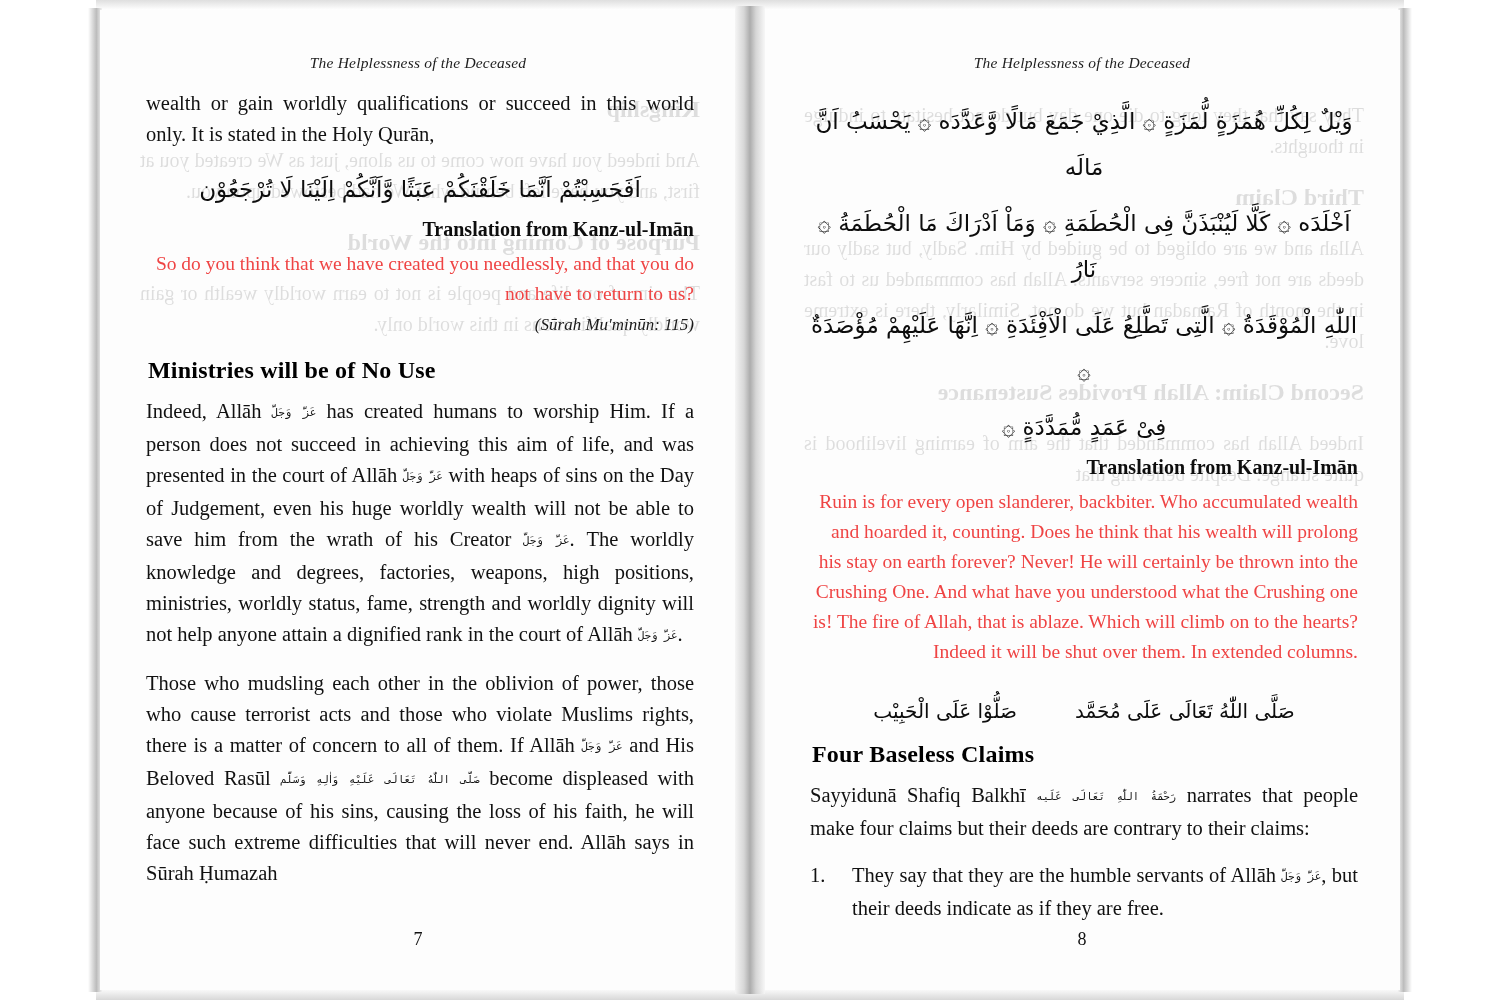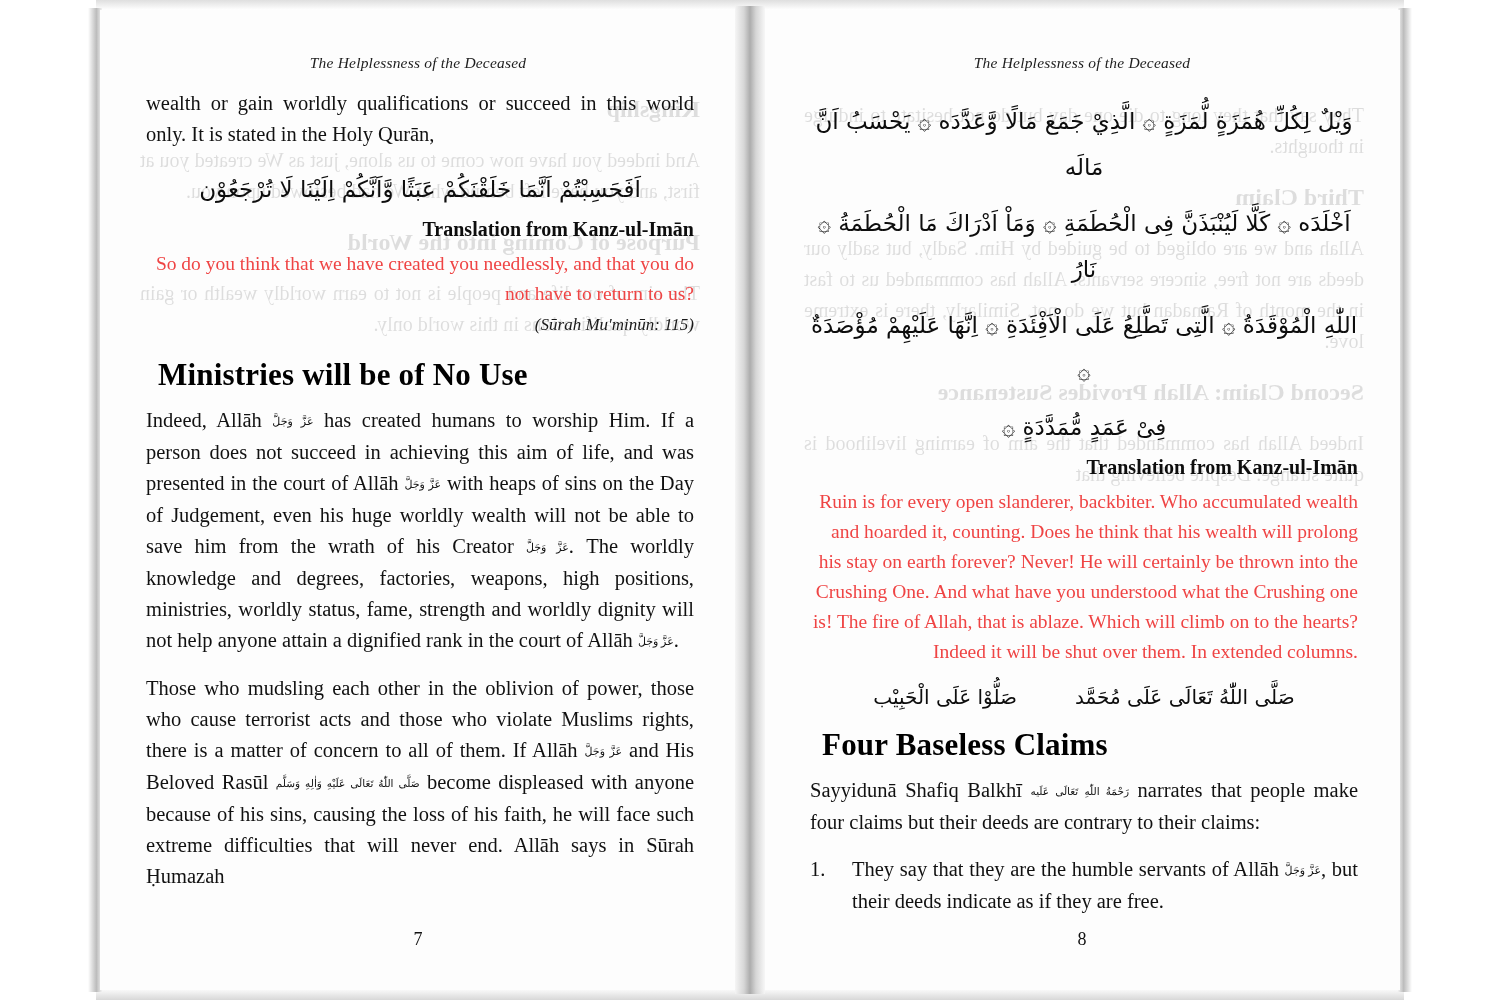--- a/index.html
+++ b/index.html
@@ -106,21 +106,21 @@
     font-family: "DejaVu Sans", sans-serif;
     direction: rtl;
     text-align: center;
     font-size: 23px;
     line-height: 46px;
     color: #0d0d0d;
     margin: 10px 0 6px 0;
   }
 
   .hon {
-    font-family: Liberation Serif, serif;
+    font-family: Liberation Mono, monospace;
     font-size: 11px;
     direction: rtl;
     unicode-bidi: isolate;
     vertical-align: 2px;
     letter-spacing: 0;
     color: #111;
   }
   .hon.wide { font-size: 10.5px; }
 
   .trans-head {
@@ -141,37 +141,37 @@
 
   .ref {
     text-align: right;
     font-style: italic;
     font-size: 17px;
     color: #1a1a1a;
     margin: 6px 0 22px 0;
   }
 
   h2.section {
-    font-size: 31px;
+    font-size: 24px;
     font-weight: bold;
-    margin: 18px 0 12px 12px;
+    margin: 18px 0 12px 2px;
     color: #000;
     letter-spacing: .2px;
     font-family: Liberation Serif, serif;
   }
 
   .salawat {
     display: flex;
     flex-direction: row-reverse;
     justify-content: center;
     gap: 58px;
     font-family: "DejaVu Sans", sans-serif;
     direction: rtl;
     font-size: 20px;
-    margin: 18px 0 10px 0;
+    margin: 32px 0 10px 0;
     color: #0d0d0d;
     align-items: center;
   }
 
   ol.claims {
     margin: 10px 0 0 0;
     padding: 0;
     list-style: none;
   }
   ol.claims li {

